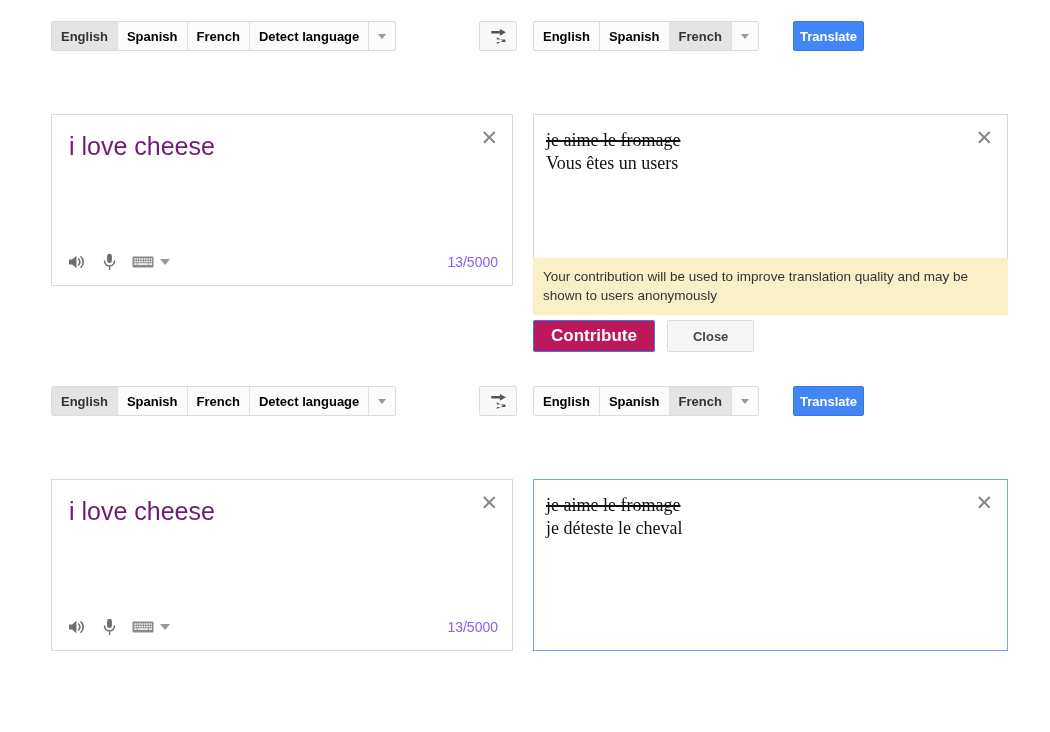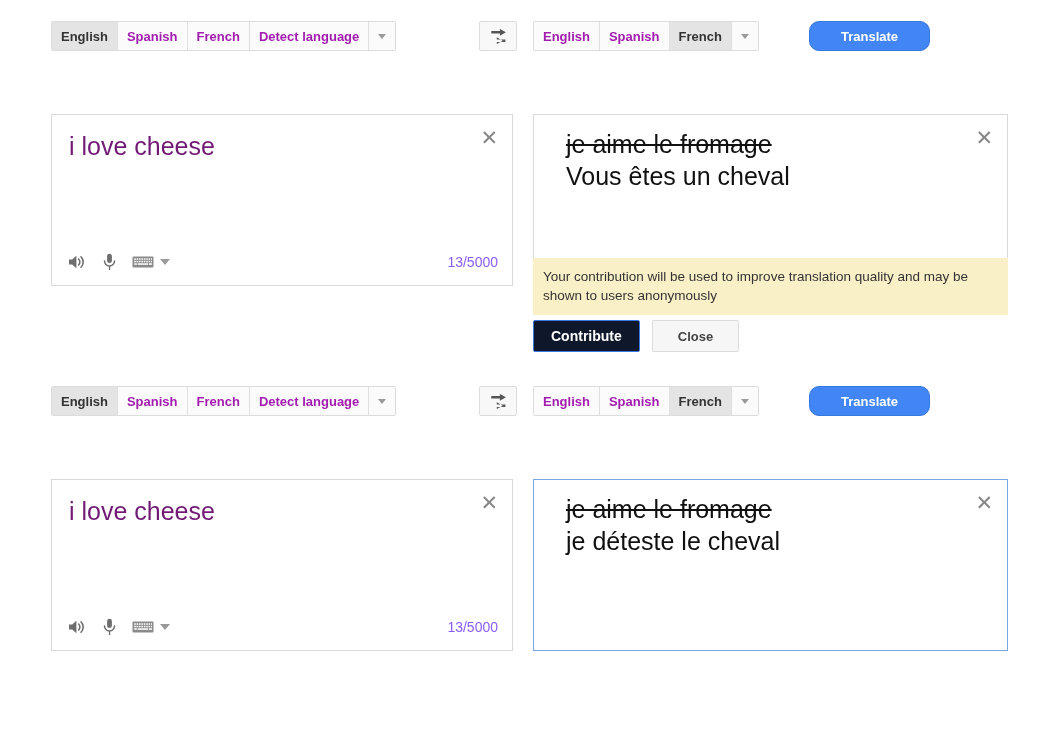--- a/index.html
+++ b/index.html
@@ -48,21 +48,21 @@
   }
   .lang-group.source { left: 51px; top: 21px; }
   .lang-group.target { left: 533px; top: 21px; }
 
   .lang-btn {
     display: flex;
     align-items: center;
     padding: 0 9px;
     font-size: 13px;
     font-weight: bold;
-    color: #a21caf;
+    color: #000000;
     background: #fbfbfb;
     border-right: 1px solid #e0e0e0;
     white-space: nowrap;
     cursor: pointer;
     line-height: 1;
   }
   .lang-btn:last-child { border-right: none; }
   .lang-btn.active {
     background: #e4e4e4;
     color: #333;
@@ -98,34 +98,33 @@
     box-sizing: border-box;
     cursor: pointer;
   }
 
   
   .translate-btn {
     position: absolute;
     left: 793px;
     top: 21px;
     height: 30px;
-    padding: 0 31px;
+    padding: 0 6px;
     display: flex;
     align-items: center;
     justify-content: center;
     background: #4285f4;
     border: 1px solid #3779e0;
-    border-radius: 10px;
+    border-radius: 2px;
     color: #ffffff;
     font-size: 13px;
     font-weight: bold;
     box-sizing: border-box;
     cursor: pointer;
     white-space: nowrap;
-    margin-left: 16px;
   }
 
   
   .boxes { position: relative; }
 
   .src-box, .tgt-box {
     position: absolute;
     box-sizing: border-box;
     background: #ffffff;
     border: 1px solid #d9d9d9;
@@ -156,25 +155,24 @@
     color: #701a75;
     line-height: 1.22;
     font-family: "Liberation Sans", sans-serif;
   }
 
   .tgt-text {
     position: absolute;
     left: 12px;
     top: 14px;
     right: 48px;
-    font-size: 25px;
+    font-size: 18px;
     color: #111;
     line-height: 1.26;
-    font-family: Liberation Sans, sans-serif;
-    margin-left: 20px;
+    font-family: Liberation Serif, serif;
   }
   .tgt-old {
     text-decoration: line-through;
     text-decoration-thickness: 2px;
     display: block;
   }
   .tgt-new { display: block; }
 
   .clear-x {
     position: absolute;
@@ -239,25 +237,25 @@
     align-items: center;
   }
   .contrib-actions.a1 { top: 320px; }
 
   .btn-contribute {
     height: 32px;
     padding: 0 17px;
     display: flex;
     align-items: center;
     justify-content: center;
-    background: #0f172a;
+    background: #be185d;
     border: 1px solid #3779e0;
     border-radius: 2px;
     color: #ffffff;
-    font-size: 14px;
+    font-size: 17px;
     font-weight: bold;
     box-sizing: border-box;
     cursor: pointer;
     margin-right: 12px;
   }
   .btn-close {
     height: 32px;
     padding: 0 25px;
     display: flex;
     align-items: center;
@@ -357,21 +355,21 @@
             </svg>
           </span>
           <span class="footer-caret"></span>
           <span class="char-count">13/5000</span>
         </div>
       </div>
 
       <div class="tgt-box">
         <div class="tgt-text">
           <span class="tgt-old">je aime le fromage</span>
-          <span class="tgt-new">Vous êtes un cheval</span>
+          <span class="tgt-new">Vous êtes un users</span>
         </div>
         <div class="clear-x">✕</div>
       </div>
 
     </div>
 
     <div class="contrib-notice n1">Your contribution will be used to improve translation quality and may be shown to users anonymously</div>
 
     <div class="contrib-actions a1">
       <div class="btn-contribute">Contribute</div>

